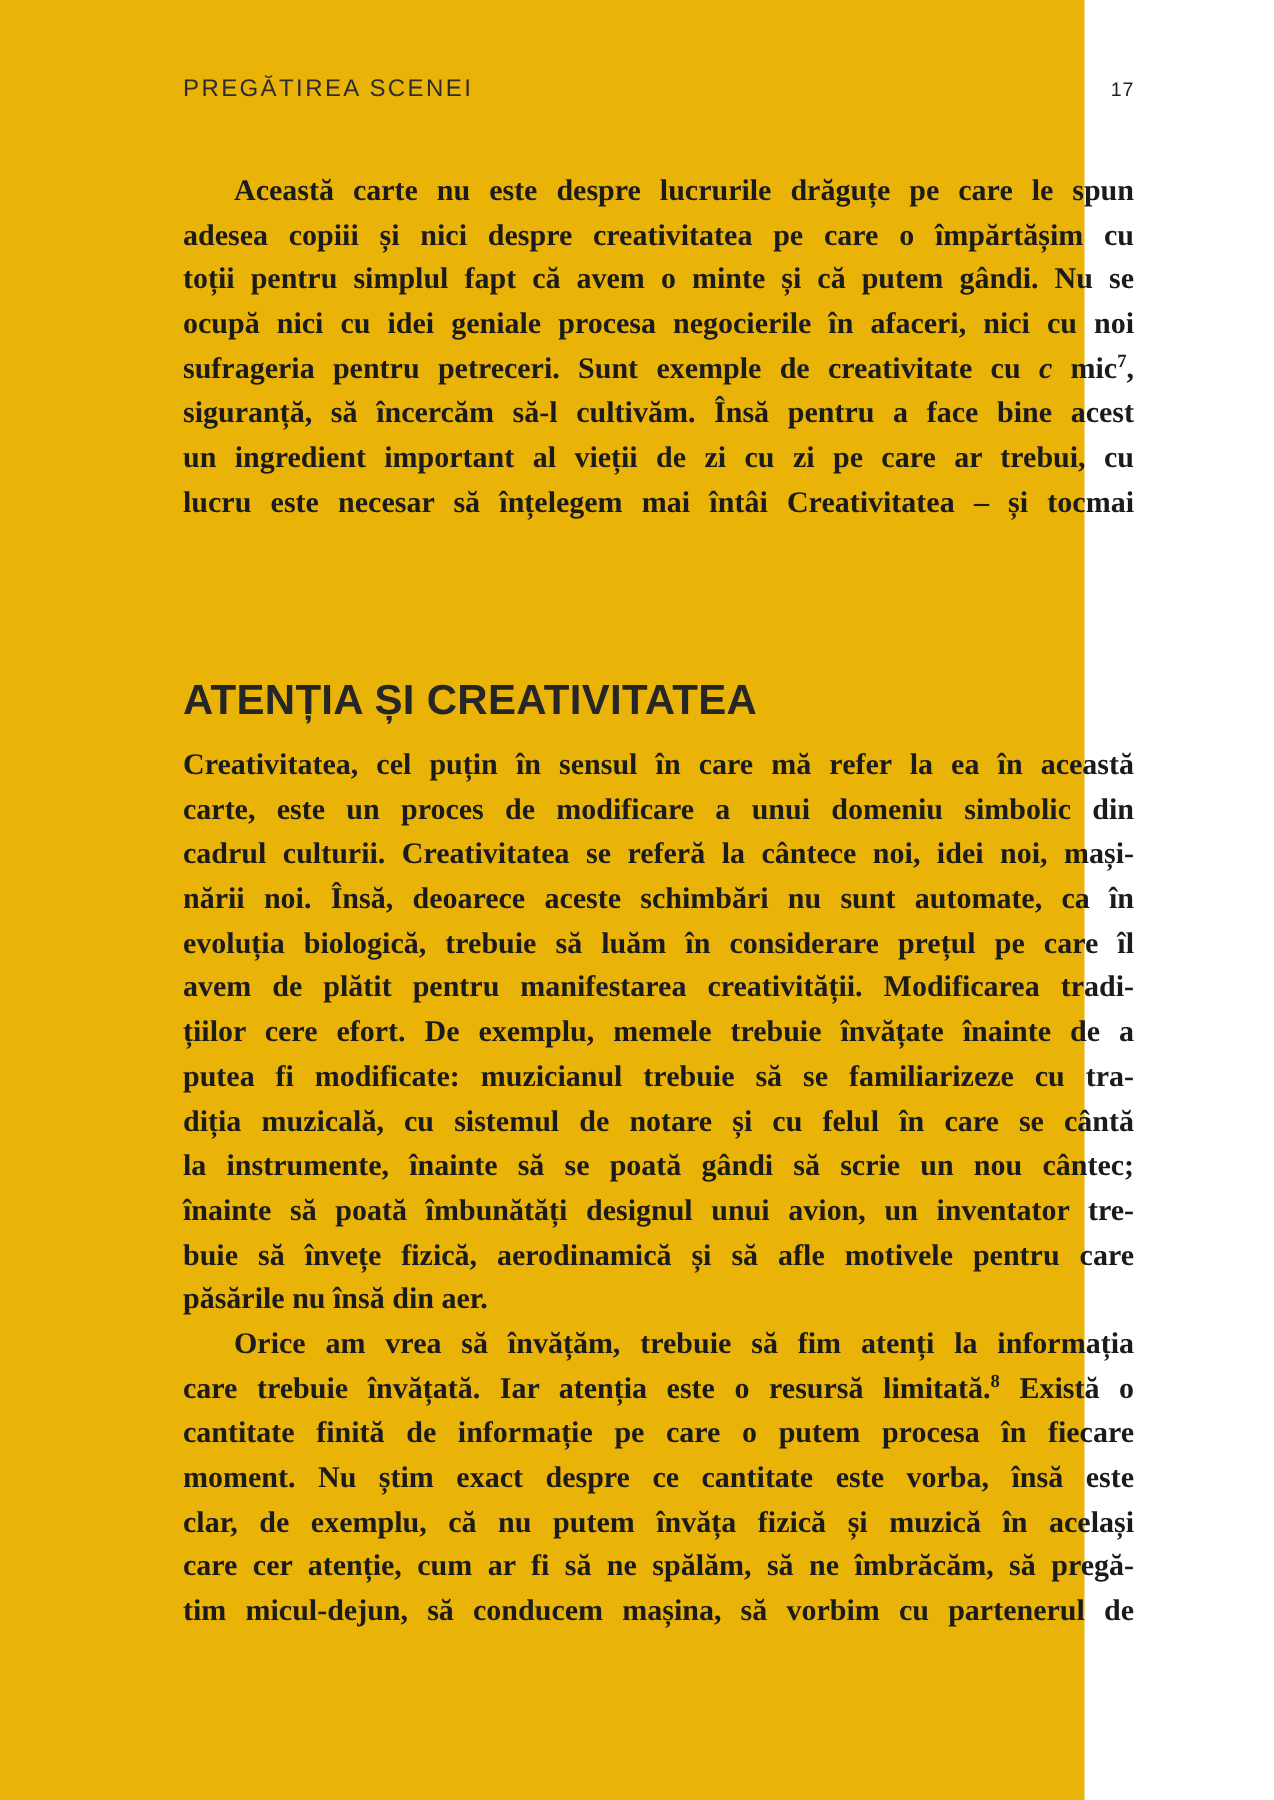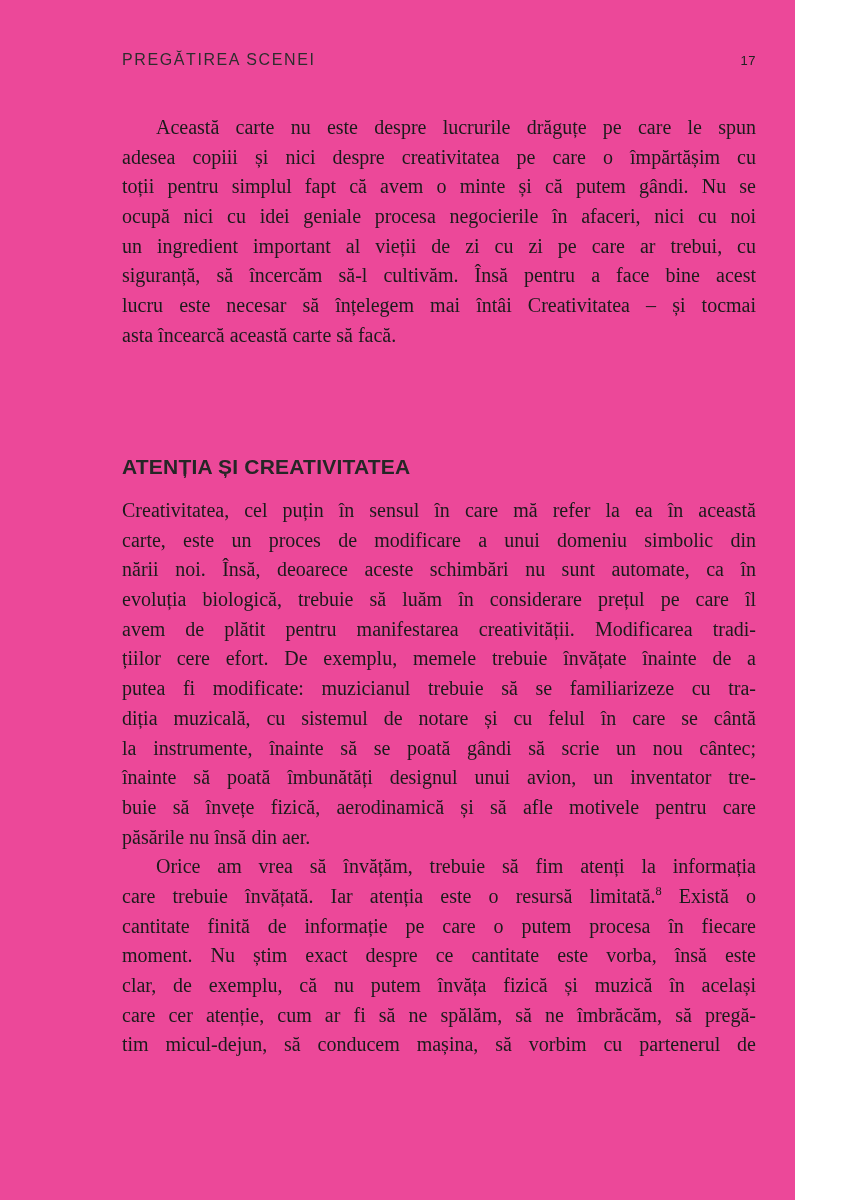--- a/index.html
+++ b/index.html
@@ -4,22 +4,22 @@
 <style>
   html, body { margin: 0; padding: 0; }
   body {
     width: 849px; height: 1200px;
     background: #ffffff;
     font-family: "Liberation Serif", serif;
     overflow: hidden;
   }
   .page {
     position: relative;
-    width: 795px; height: 1200px;
-    background: #ec4899;
+    width: 723px; height: 1200px;
+    background: #eab308;
   }
   .running-header {
     position: absolute;
     top: 51px; left: 122px; width: 634px;
     display: flex;
     justify-content: space-between;
     align-items: baseline;
     font-family: "Liberation Sans", sans-serif;
     color: #2d2d2d;
   }
@@ -40,67 +40,69 @@
     color: #1b1b1b;
     font-size: 20px;
   }
   .block-1 { top: 113px; }
   .block-2 { top: 496px; }
   .line {
     line-height: 29.7px;
     height: 29.7px;
     text-align: justify;
     white-space: normal;
+    font-weight: bold;
   }
   .line.just { text-align-last: justify; }
   .line.indent { text-indent: 34px; }
   .line i { font-style: italic; }
   .line sup {
     font-size: 0.62em;
     vertical-align: super;
     line-height: 0;
   }
   .section-heading {
     position: absolute;
     top: 452px; left: 122px; width: 634px;
     font-family: "Liberation Sans", sans-serif;
     font-weight: 700;
-    font-size: 21px;
+    font-size: 28px;
     line-height: 30px;
     letter-spacing: 0.2px;
     color: #262626;
   }
 </style>
 </head>
 <body>
 
 <div class="page">
 
   <div class="running-header">
     <span class="htitle">PREGĂTIREA SCENEI</span>
     <span class="pagenum">17</span>
   </div>
 
   <div class="textblock block-1">
       <div class="line just indent">Această carte nu este despre lucrurile drăguțe pe care le spun</div>
       <div class="line just">adesea copiii și nici despre creativitatea pe care o împărtășim cu</div>
       <div class="line just">toții pentru simplul fapt că avem o minte și că putem gândi. Nu se</div>
       <div class="line just">ocupă nici cu idei geniale procesa negocierile în afaceri, nici cu noi</div>
+      <div class="line just">sufrageria pentru petreceri. Sunt exemple de creativitate cu <i>c</i> mic<sup>7</sup>,</div>
+      <div class="line just">siguranță, să încercăm să-l cultivăm. Însă pentru a face bine acest</div>
       <div class="line just">un ingredient important al vieții de zi cu zi pe care ar trebui, cu</div>
-      <div class="line just">siguranță, să încercăm să-l cultivăm. Însă pentru a face bine acest</div>
       <div class="line just">lucru este necesar să înțelegem mai întâi Creativitatea – și tocmai</div>
-      <div class="line">asta încearcă această carte să facă.</div>
     </div>
 
   <div class="section-heading">ATENȚIA ȘI CREATIVITATEA</div>
 
   <div class="textblock block-2">
     <div>
         <div class="line just">Creativitatea, cel puțin în sensul în care mă refer la ea în această</div>
         <div class="line just">carte, este un proces de modificare a unui domeniu simbolic din</div>
+        <div class="line just">cadrul culturii. Creativitatea se referă la cântece noi, idei noi, mași-</div>
         <div class="line just">nării noi. Însă, deoarece aceste schimbări nu sunt automate, ca în</div>
         <div class="line just">evoluția biologică, trebuie să luăm în considerare prețul pe care îl</div>
         <div class="line just">avem de plătit pentru manifestarea creativității. Modificarea tradi-</div>
         <div class="line just">țiilor cere efort. De exemplu, memele trebuie învățate înainte de a</div>
         <div class="line just">putea fi modificate: muzicianul trebuie să se familiarizeze cu tra-</div>
         <div class="line just">diția muzicală, cu sistemul de notare și cu felul în care se cântă</div>
         <div class="line just">la instrumente, înainte să se poată gândi să scrie un nou cântec;</div>
         <div class="line just">înainte să poată îmbunătăți designul unui avion, un inventator tre-</div>
         <div class="line just">buie să învețe fizică, aerodinamică și să afle motivele pentru care</div>
         <div class="line">păsările nu însă din aer.</div>

